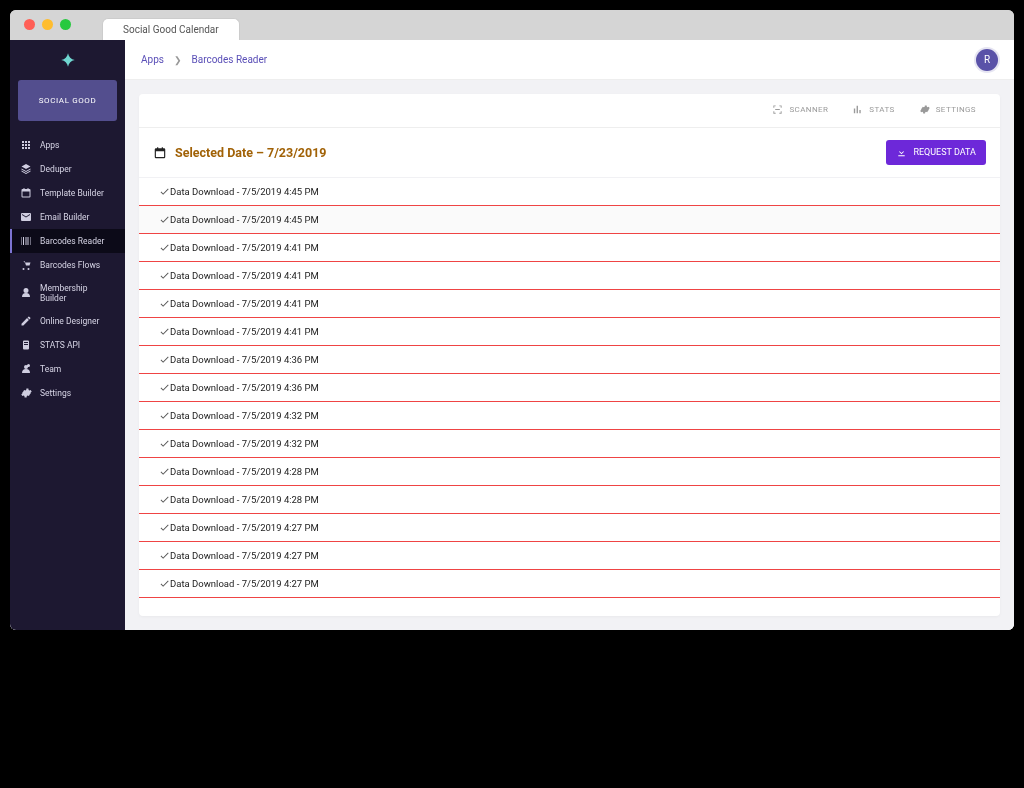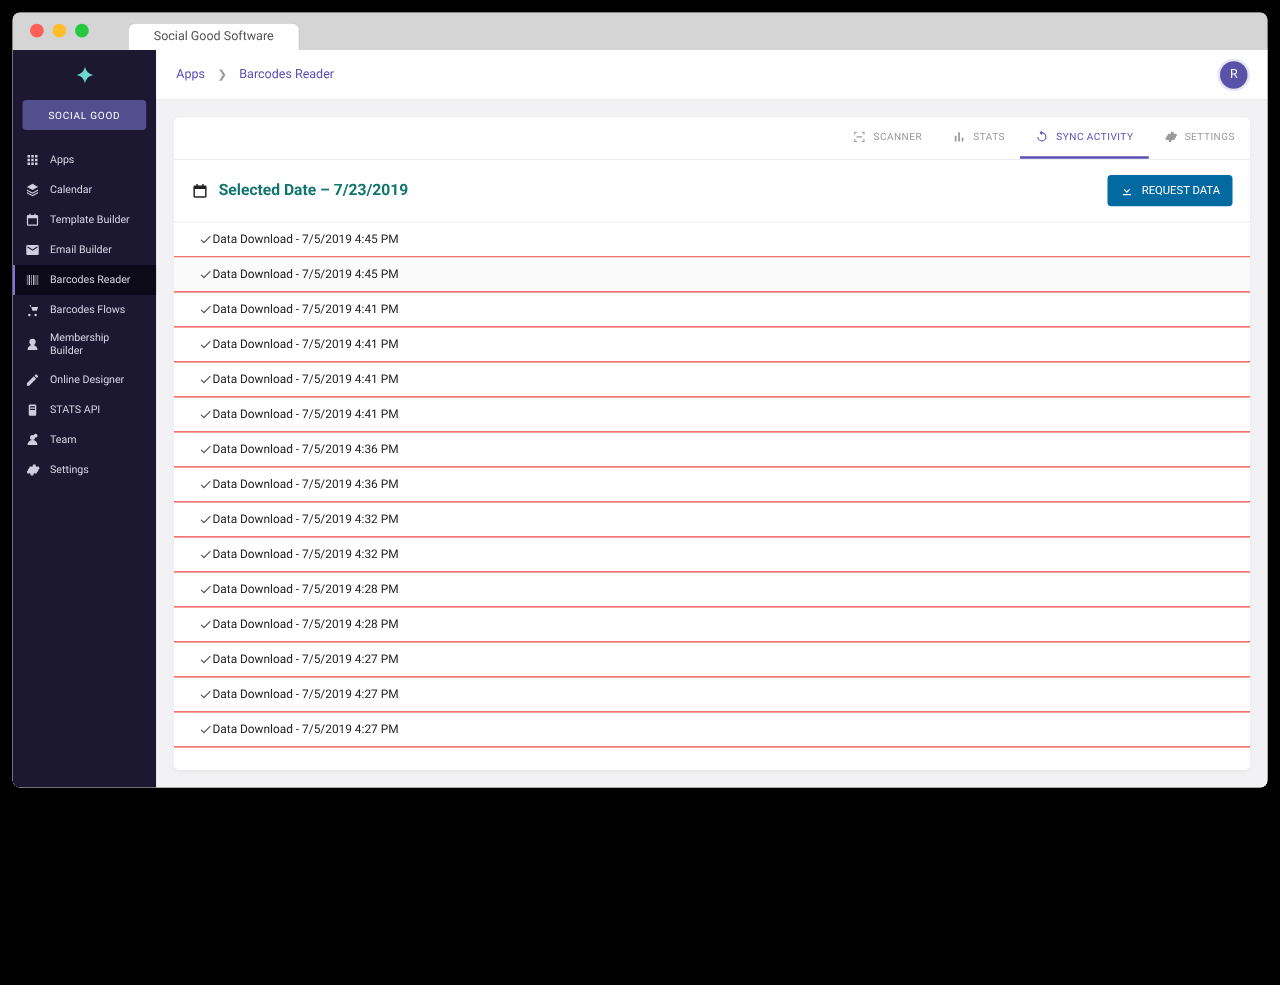--- a/index.html
+++ b/index.html
@@ -53,21 +53,21 @@
       flex-direction: column;
       flex-shrink: 0;
     }
     .logo-area { height: 40px; display: flex; align-items: center; justify-content: center; }
     .logo-bird { width: 18px; height: 18px; }
 
     .brand-btn {
       margin: 0 8px 12px 8px;
       background: #534e8e;
       border-radius: 3px;
-      height: 24px;
+      height: 41px;
       display: flex;
       align-items: center;
       justify-content: center;
       font-size: 8px;
       letter-spacing: 0.6px;
       color: #fff;
       cursor: pointer;
     }
 
     .nav { display: flex; flex-direction: column; }
@@ -88,56 +88,56 @@
 
     .topbar { height: 40px; background: #fff; display: flex; align-items: center; padding: 0 16px; justify-content: space-between; border-bottom: 1px solid #eee; }
     .breadcrumb { display: flex; align-items: center; gap: 10px; font-size: 10px; }
     .breadcrumb a { color: #5a4fb7; text-decoration: none; cursor: pointer; }
     .breadcrumb .chev { color: #999; font-size: 9px; }
     .avatar { width: 22px; height: 22px; border-radius: 50%; background: #5a52a8; color: #fff; display: flex; align-items: center; justify-content: center; font-size: 10px; box-shadow: 0 0 0 2px #e6e5f2; }
 
     .content { flex: 1; padding: 14px; overflow: hidden; }
     .panel { background: #fff; border-radius: 4px; height: 100%; display: flex; flex-direction: column; overflow: hidden; box-shadow: 0 1px 3px rgba(0,0,0,.04); }
 
-    .subtabs { display: flex; justify-content: flex-end; border-bottom: 1px solid #eee; padding: 0 0; }
+    .subtabs { display: flex; justify-content: flex-end; border-bottom: 1px solid #eee; padding: 0 12px; }
     .subtab {
       display: flex; align-items: center; gap: 6px;
       padding: 10px 12px;
       font-size: 8px; letter-spacing: .4px;
       color: #9a9a9a; cursor: pointer;
       border-bottom: 2px solid transparent;
       text-transform: uppercase;
     }
     .subtab.active { color: #5a4fb7; border-bottom-color: #5a4fb7; }
     .subtab-icon { width: 11px; height: 11px; display: inline-flex; }
     .subtab-icon svg { width: 11px; height: 11px; fill: currentColor; }
 
     .panel-header { display: flex; align-items: center; justify-content: space-between; padding: 12px 14px; }
-    .panel-title { display: flex; align-items: center; gap: 8px; font-size: 12.5px; font-weight: 700; color: #0f766e; }
+    .panel-title { display: flex; align-items: center; gap: 8px; font-size: 12.5px; font-weight: 700; color: #a16207; }
     .panel-title svg { width: 14px; height: 14px; fill: #222; }
-    .request-btn { background: #0369a1; color: #fff; border: none; border-radius: 3px; font-size: 9px; padding: 7px 10px; display: flex; align-items: center; gap: 6px; cursor: pointer; }
+    .request-btn { background: #6d28d9; color: #fff; border: none; border-radius: 3px; font-size: 9px; padding: 7px 10px; display: flex; align-items: flex-start; gap: 6px; cursor: pointer; }
     .request-btn svg { width: 11px; height: 11px; fill: #fff; }
 
     .list { flex: 1; overflow-y: auto; border-top: 1px solid #f1f1f4; }
     .row { display: flex; align-items: center; gap: 0; padding: 8px 20px; font-size: 9.5px; color: #222; border-bottom: 1px solid #ef4444; }
     .row:nth-child(2) { background: #fafafa; }
     .row svg { width: 11px; height: 11px; fill: #555; flex-shrink: 0; }
   </style>
 </head>
 <body>
 
 <div class="browser-window">
   <div class="browser-chrome">
     <div class="traffic-lights">
       <div class="t-dot t-red"></div>
       <div class="t-dot t-yellow"></div>
       <div class="t-dot t-green"></div>
     </div>
     <div class="tab">
-      <span>Social Good Software</span>
+      <span>Social Good Calendar</span>
     </div>
   </div>
 
   <div class="app">
 
     <aside class="sidebar">
       <div class="logo-area">
         <svg class="logo-bird" viewBox="0 0 24 24">
             <path fill="#6fd6d0" d="M3 12c5-1 8-4 9-9 1 5 4 8 9 9-5 1-8 4-9 9-1-5-4-8-9-9z"></path>
           </svg>
@@ -153,21 +153,21 @@
               </svg>
             </span>
             <span>Apps</span>
           </div>
           <div class="nav-item">
             <span class="nav-icon">
               <svg viewBox="0 0 24 24">
                 <path d="M12 2l9 5-9 5-9-5 9-5zm-9 9l9 5 9-5v2l-9 5-9-5v-2zm0 4l9 5 9-5v2l-9 5-9-5v-2z"></path>
               </svg>
             </span>
-            <span>Calendar</span>
+            <span>Deduper</span>
           </div>
           <div class="nav-item">
             <span class="nav-icon">
               <svg viewBox="0 0 24 24">
                 <path d="M7 2v2H5a2 2 0 00-2 2v13a2 2 0 002 2h14a2 2 0 002-2V6a2 2 0 00-2-2h-2V2h-2v2H9V2H7zm-2 7h14v10H5V9z"></path>
               </svg>
             </span>
             <span>Template Builder</span>
           </div>
           <div class="nav-item">
@@ -261,28 +261,20 @@
                 <span>SCANNER</span>
               </div>
               <div class="subtab">
                 <span class="subtab-icon">
                   <svg viewBox="0 0 24 24">
                     <path d="M4 20h3V10H4v10zm6 0h3V4h-3v16zm6 0h3v-7h-3v7z"></path>
                   </svg>
                 </span>
                 <span>STATS</span>
               </div>
-              <div class="subtab active">
-                <span class="subtab-icon">
-                  <svg viewBox="0 0 24 24">
-                    <path d="M12 4V1L8 5l4 4V6a6 6 0 11-6 6H4a8 8 0 108-8z"></path>
-                  </svg>
-                </span>
-                <span>SYNC ACTIVITY</span>
-              </div>
               <div class="subtab">
                 <span class="subtab-icon">
                   <svg viewBox="0 0 24 24">
                     <path d="M12 8a4 4 0 100 8 4 4 0 000-8zm9.4 4a7.7 7.7 0 00-.1-1l2.1-1.6-2-3.5-2.5 1a8 8 0 00-1.7-1l-.4-2.7h-4l-.4 2.7a8 8 0 00-1.7 1l-2.5-1-2 3.5L4.7 11a7.7 7.7 0 000 2l-2.1 1.6 2 3.5 2.5-1a8 8 0 001.7 1l.4 2.7h4l.4-2.7a8 8 0 001.7-1l2.5 1 2-3.5L21.3 13a7.7 7.7 0 00.1-1z"></path>
                   </svg>
                 </span>
                 <span>SETTINGS</span>
               </div>
             </div>
 

